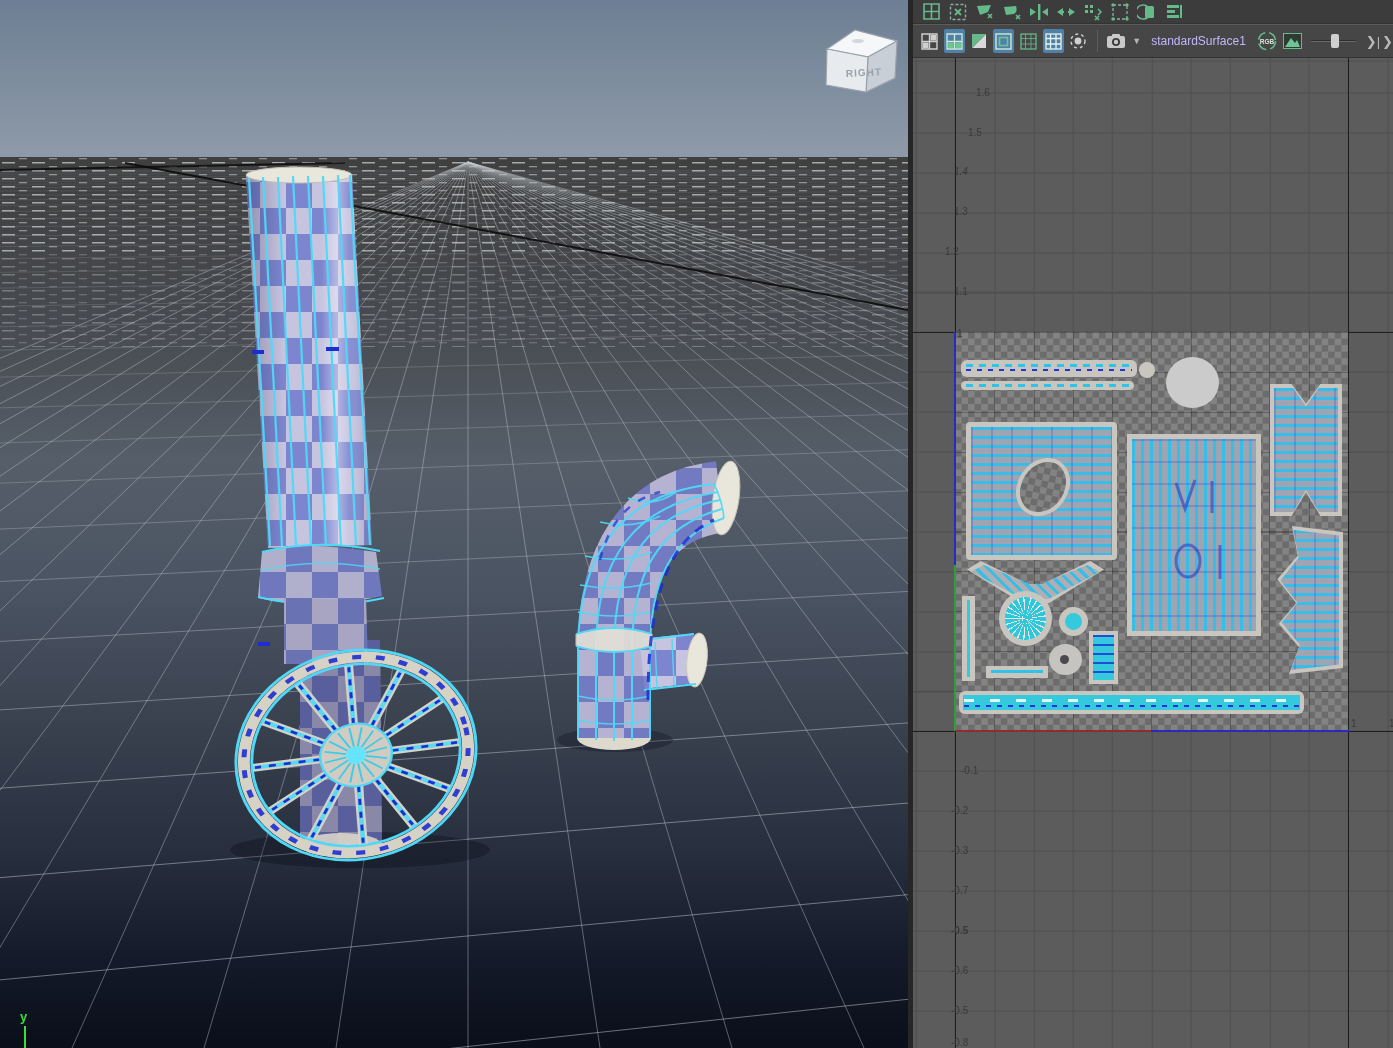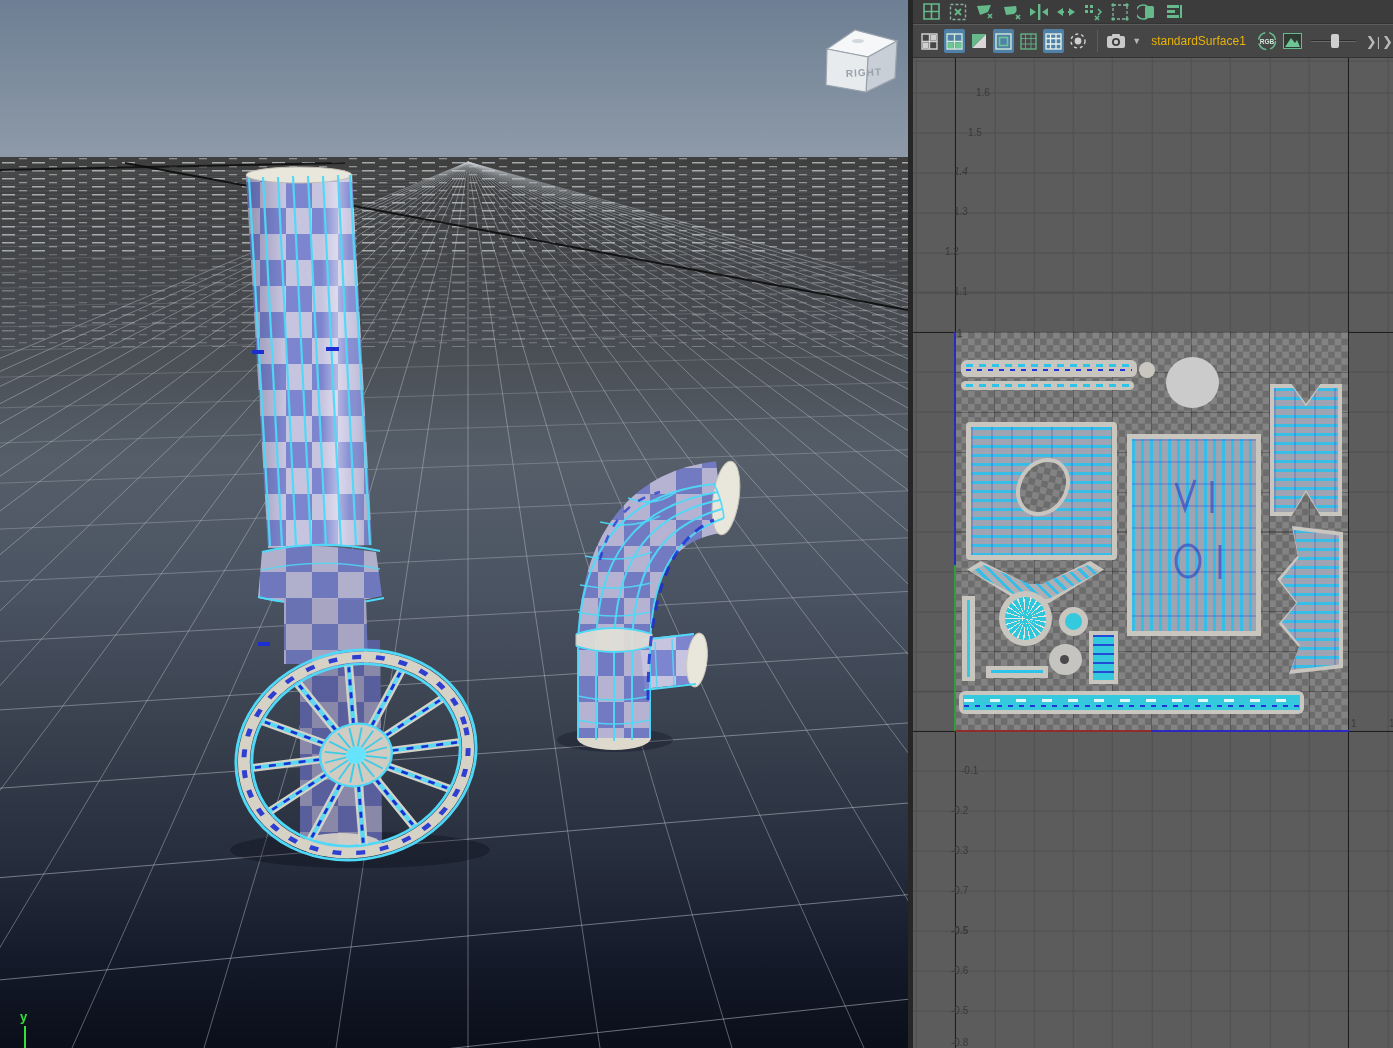--- a/index.html
+++ b/index.html
@@ -15,21 +15,21 @@
   
   .uv-panel{position:absolute;left:913px;top:0;width:480px;height:1048px;background:#5c5c5c;}
   .tb-row1{position:absolute;left:0;top:0;width:100%;height:24px;background:#3c3c3c;
            display:flex;align-items:center;gap:7px;padding-left:8px;border-bottom:1px solid #333;}
   .tb-row1 .icon{width:20px;height:20px;display:flex;align-items:center;justify-content:center;cursor:pointer;}
   .tb-row2{position:absolute;left:0;top:25px;width:100%;height:33px;background:#464646;
            display:flex;align-items:center;gap:4px;padding-left:6px;border-bottom:1px solid #333;}
   .tb2-btn{width:24px;height:24px;border-radius:2px;display:flex;align-items:center;justify-content:center;cursor:pointer;}
   .tb2-btn.active{background:#4e80a8;}
   .tb-sep{width:1px;height:22px;background:#5c5c5c;margin:0 4px;}
-  .mat-name{color:#eab308;font-size:12px;margin:0 6px 0 4px;white-space:nowrap;}
+  .mat-name{color:#c4b5fd;font-size:12px;margin:0 6px 0 4px;white-space:nowrap;}
   .dd-arrow{color:#b5b5b5;font-size:9px;cursor:pointer;padding:0 2px;}
   .slider{position:relative;width:52px;height:20px;cursor:pointer;margin-left:4px;}
   .slider .track{position:absolute;left:0;right:0;top:9px;height:2px;background:#2e2e2e;border-bottom:1px solid #6a6a6a;}
   .slider .thumb{position:absolute;top:3px;width:8px;height:14px;border-radius:2px;background:#cfcfcf;}
   .ff-arrows{display:flex;gap:2px;margin-left:6px;color:#b9b9b9;font-size:13px;cursor:pointer;}
 
   
   .uv-canvas{position:absolute;left:0;top:58px;width:480px;height:990px;overflow:hidden;
       background-color:#5c5c5c;
       background-image:

